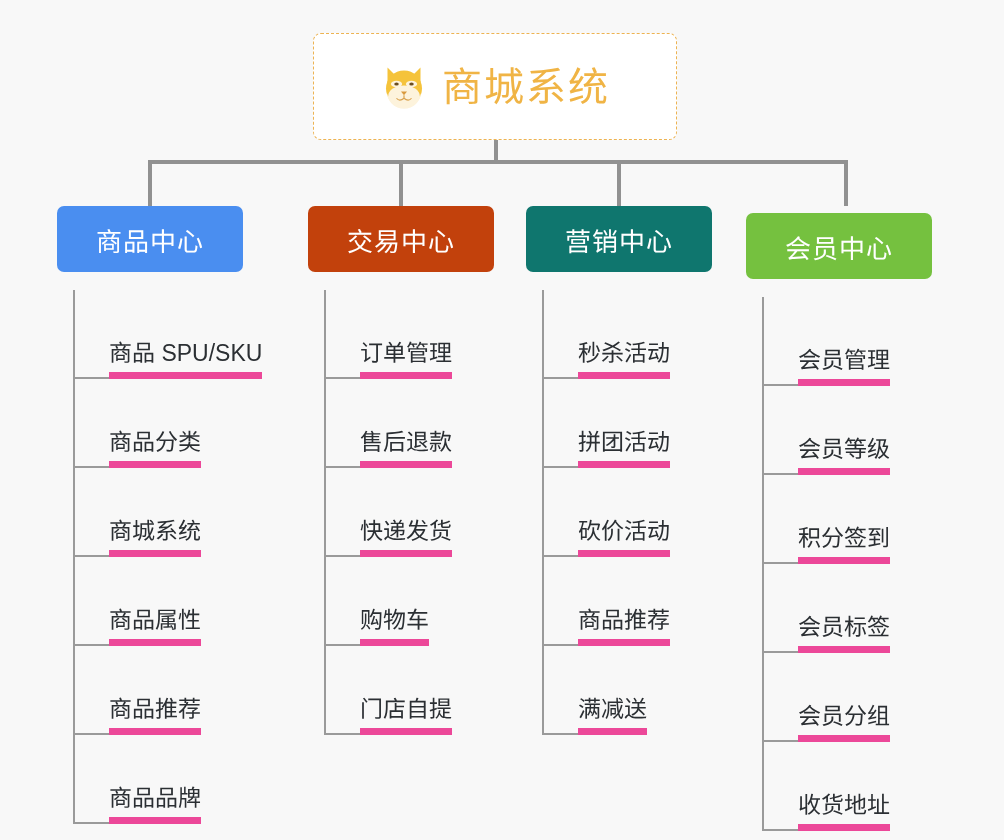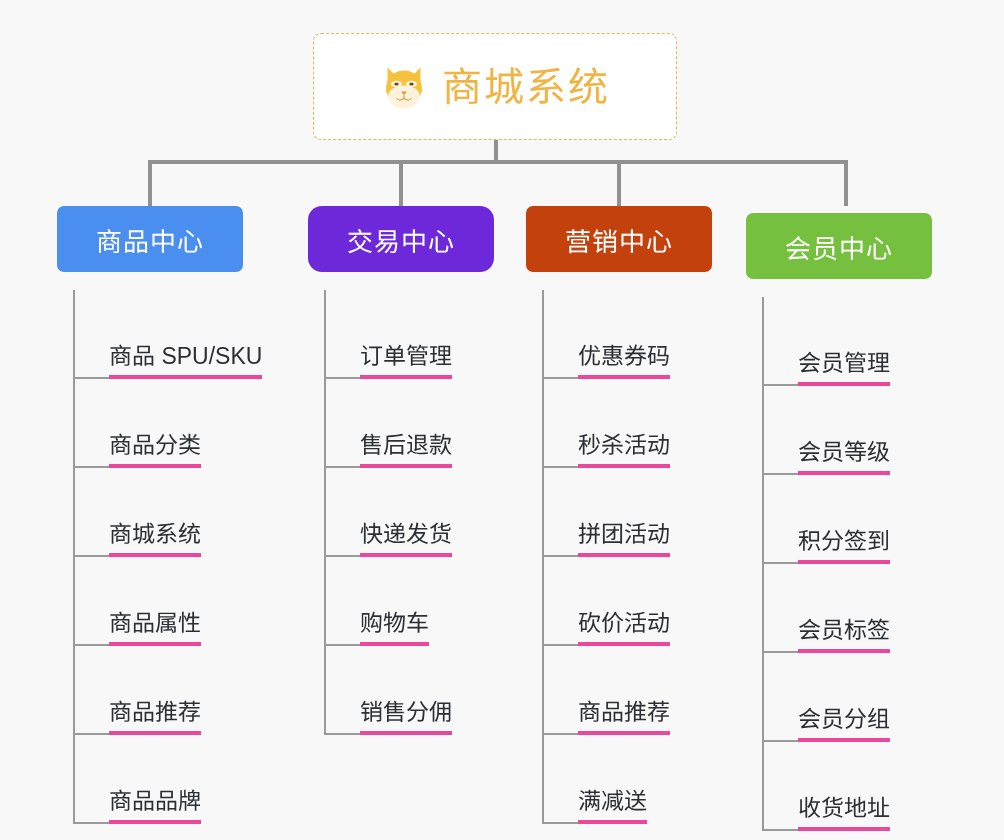--- a/index.html
+++ b/index.html
@@ -116,21 +116,21 @@
     box-sizing: border-box;
   }
   .leaf-label {
     display: inline-block;
     margin-left: 34px;
     padding-bottom: 6px;
     font-size: 23px;
     color: #2b2f33;
     line-height: 1.1;
     white-space: nowrap;
-    border-bottom: 4px solid #ec4899;
+    border-bottom: 7px solid #ec4899;
     box-sizing: border-box;
   }
   
   .leaf-item::after {
     content: "";
     position: absolute;
     left: 0;
     bottom: 0;
     width: 34px;
     height: 2px;
@@ -186,46 +186,43 @@
       <div class="leaf-item">
           <span class="leaf-label">商品推荐</span>
         </div>
       <div class="leaf-item">
           <span class="leaf-label">商品品牌</span>
         </div>
     </div>
   </div>
 
   <div class="column col-2">
-    <div class="cat-header" style="background: #6d28d9; border-radius: 14px;">交易中心</div>
+    <div class="cat-header" style="background: #c2410c;">交易中心</div>
     <div class="leaf-list">
       <div class="leaf-item">
           <span class="leaf-label">订单管理</span>
         </div>
       <div class="leaf-item">
           <span class="leaf-label">售后退款</span>
         </div>
       <div class="leaf-item">
           <span class="leaf-label">快递发货</span>
         </div>
       <div class="leaf-item">
           <span class="leaf-label">购物车</span>
         </div>
       <div class="leaf-item">
-          <span class="leaf-label">销售分佣</span>
+          <span class="leaf-label">门店自提</span>
         </div>
     </div>
   </div>
 
   <div class="column col-3">
-    <div class="cat-header" style="background: #c2410c; font-family: Liberation Serif, serif;">营销中心</div>
-    <div class="leaf-list">
-      <div class="leaf-item">
-          <span class="leaf-label">优惠券码</span>
-        </div>
+    <div class="cat-header" style="background: #0f766e; font-family: Liberation Serif, serif;">营销中心</div>
+    <div class="leaf-list">
       <div class="leaf-item">
           <span class="leaf-label">秒杀活动</span>
         </div>
       <div class="leaf-item">
           <span class="leaf-label">拼团活动</span>
         </div>
       <div class="leaf-item">
           <span class="leaf-label">砍价活动</span>
         </div>
       <div class="leaf-item">

